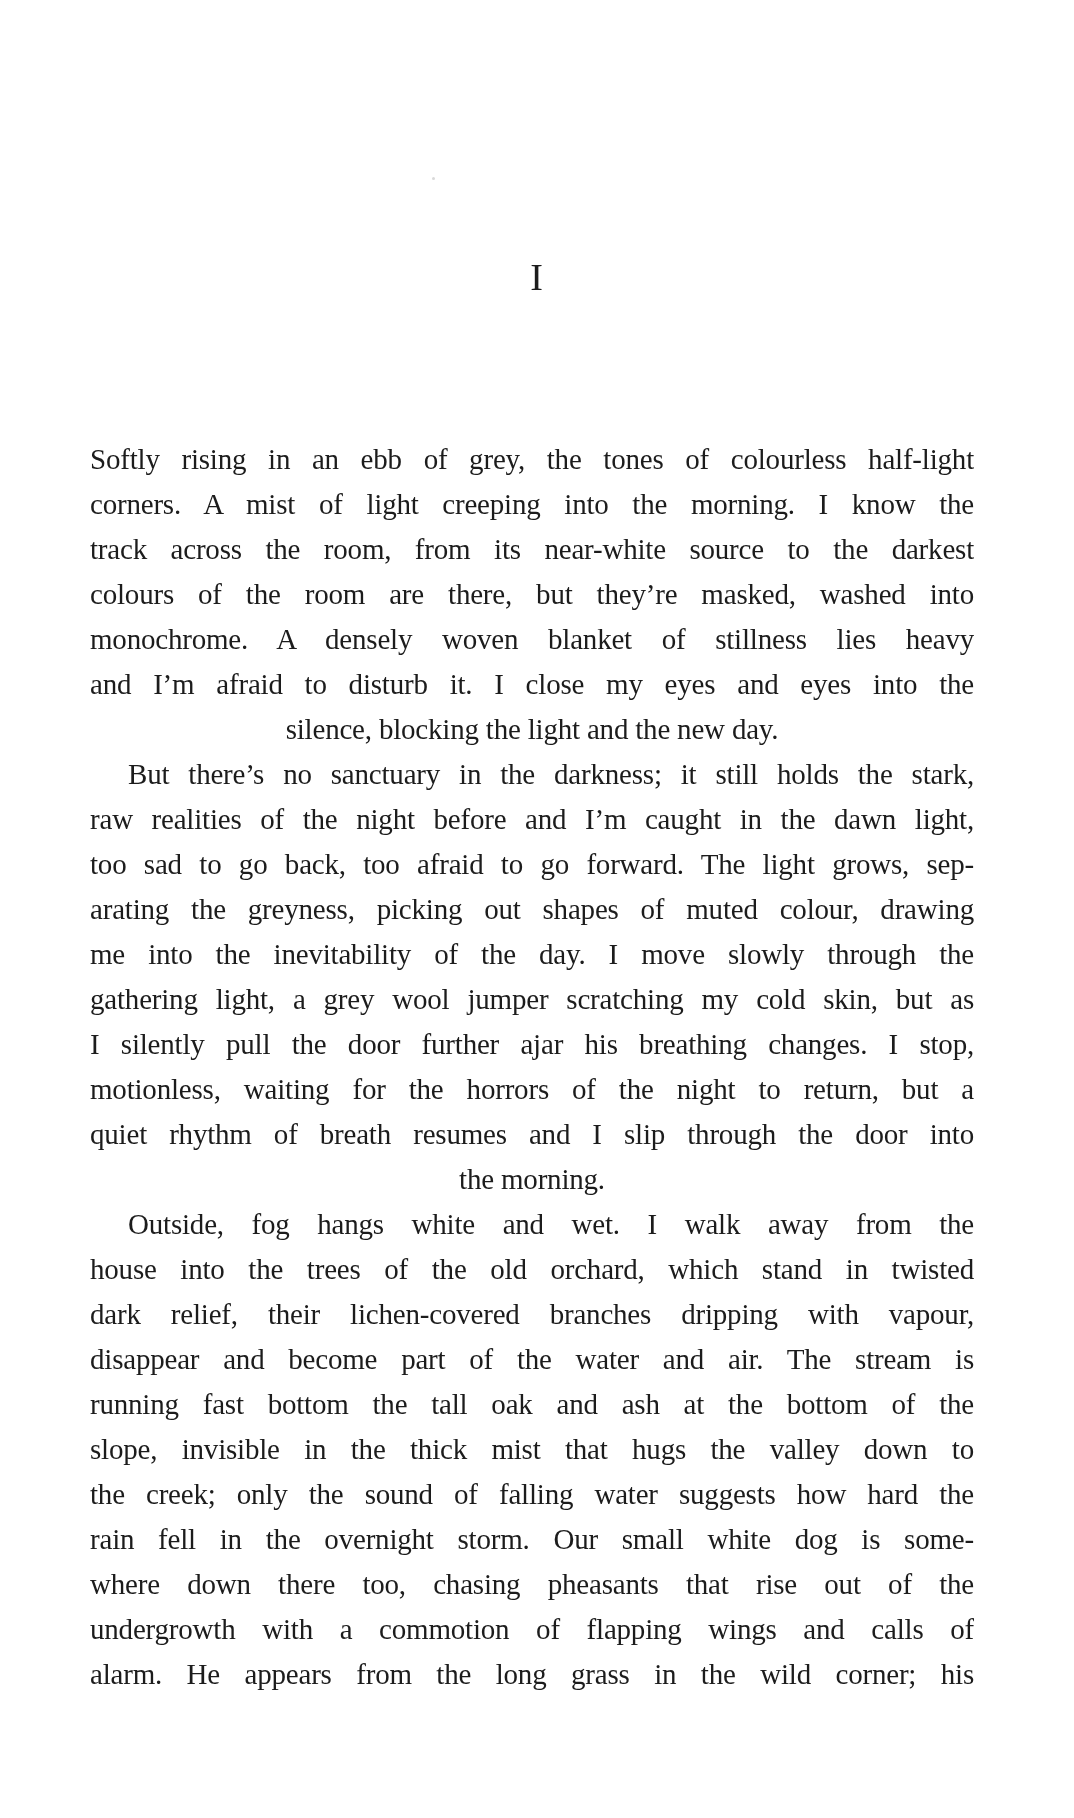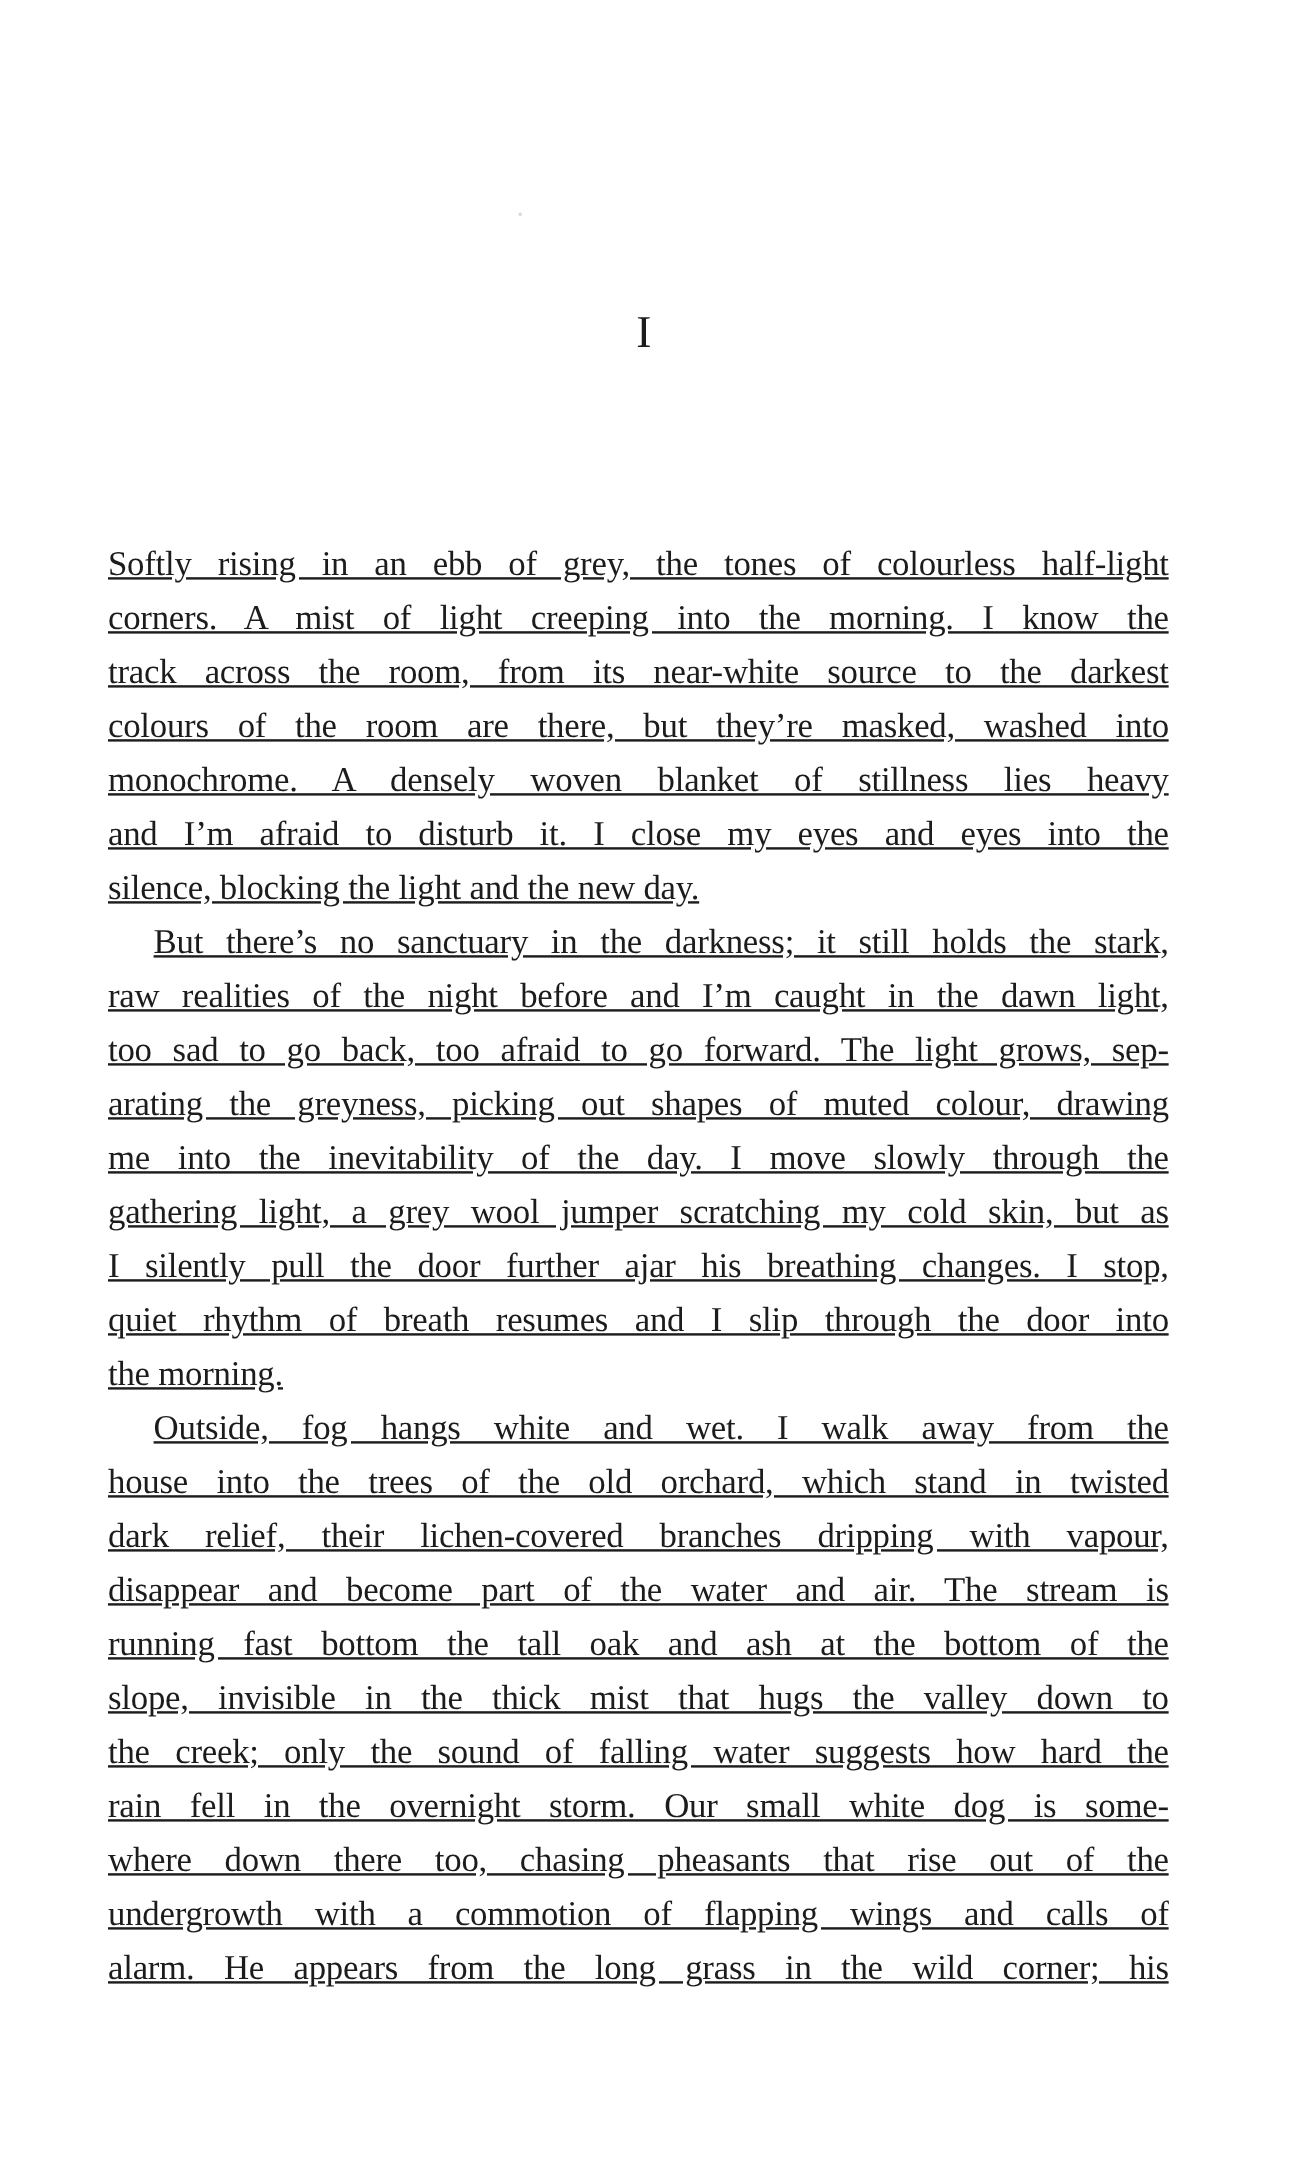--- a/index.html
+++ b/index.html
@@ -31,41 +31,40 @@
     left: 432px;
     top: 177px;
     width: 3px;
     height: 3px;
     background: #d9d9d9;
     border-radius: 50%;
   }
   .text-block {
     position: absolute;
     left: 90px;
-    top: 448px;
+    top: 437px;
     width: 884px;
     font-size: 29px;
     line-height: 45px;
     letter-spacing: -0.2px;
     text-align: justify;
-    text-decoration: underline;
   }
   .text-line {
     height: 45px;
     overflow: hidden;
   }
   
   .text-line.j::after {
     content: "";
     display: inline-block;
     width: 100%;
     height: 0;
   }
   .text-line.nj {
-    text-align: left;
+    text-align: center;
   }
   .text-line.ind {
     text-indent: 38px;
   }
 </style>
 </head>
 <body>
 
 <div class="page" style="color: rgb(28, 28, 28); background: rgb(255, 255, 255);">
   <div class="speck"></div>
@@ -81,20 +80,21 @@
         <div class="text-line nj">silence, blocking the light and the new day.</div>
       </div>
       <div>
         <div class="text-line j ind">But there’s no sanctuary in the darkness; it still holds the stark,</div>
         <div class="text-line j">raw realities of the night before and I’m caught in the dawn light,</div>
         <div class="text-line j">too sad to go back, too afraid to go forward. The light grows, sep-</div>
         <div class="text-line j">arating the greyness, picking out shapes of muted colour, drawing</div>
         <div class="text-line j">me into the inevitability of the day. I move slowly through the</div>
         <div class="text-line j">gathering light, a grey wool jumper scratching my cold skin, but as</div>
         <div class="text-line j">I silently pull the door further ajar his breathing changes. I stop,</div>
+        <div class="text-line j">motionless, waiting for the horrors of the night to return, but a</div>
         <div class="text-line j">quiet rhythm of breath resumes and I slip through the door into</div>
         <div class="text-line nj">the morning.</div>
       </div>
       <div>
         <div class="text-line j ind">Outside, fog hangs white and wet. I walk away from the</div>
         <div class="text-line j">house into the trees of the old orchard, which stand in twisted</div>
         <div class="text-line j">dark relief, their lichen-covered branches dripping with vapour,</div>
         <div class="text-line j">disappear and become part of the water and air. The stream is</div>
         <div class="text-line j">running fast bottom the tall oak and ash at the bottom of the</div>
         <div class="text-line j">slope, invisible in the thick mist that hugs the valley down to</div>

